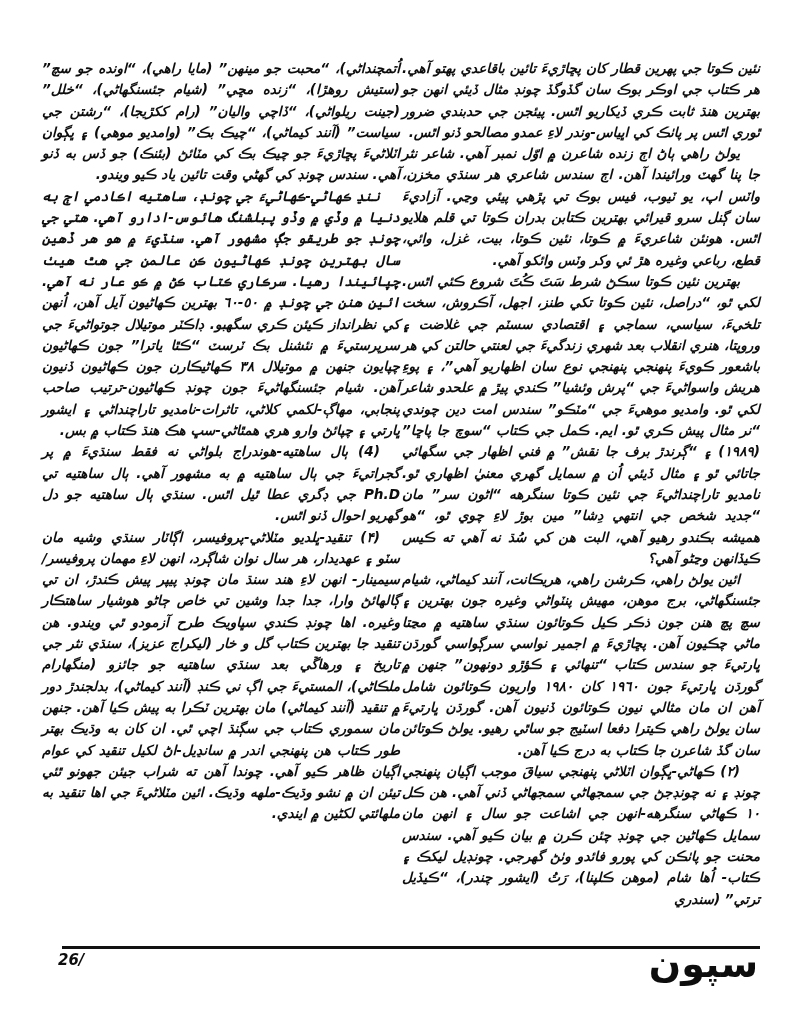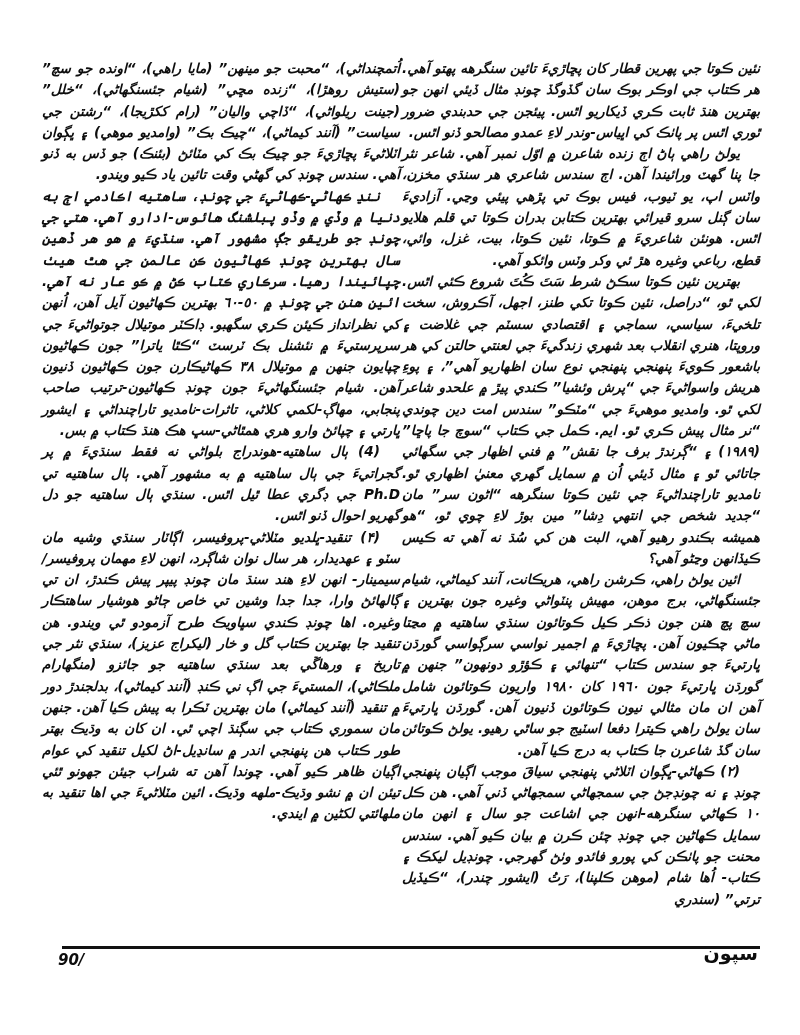--- a/index.html
+++ b/index.html
@@ -39,43 +39,43 @@
     left:58px;top:951px;
     font-size:15px;
     font-style:italic;
     font-weight:bold;
     direction:ltr;
   }
   .magazine-title{
     position:absolute;
     right:42px;top:942px;
     direction:rtl;
-    font-size:19px;
+    font-size:38px;
     font-weight:bold;
   }
 </style>
 </head>
 <body>
 
 <div class="page" lang="sd">
 
   <div class="col col-right">
-      <p class="para">نئين ڪوتا جي پهرين قطار کان پڇاڙيءَ تائين سنگرهه پهتو آهي. هر ڪتاب جي اوڪر بوڪ سان گڏوگڏ چونڊ مثال ڏيئي انهن جو بهترين هنڌ ثابت ڪري ڏيکاريو اٿس. پيئجن جي حدبندي ضرور ٿوري اٿس پر پاٺڪ کي اڀياس-وندر لاءِ عمدو مصالحو ڏنو اٿس.</p>
+      <p class="para">نئين ڪوتا جي پهرين قطار کان پڇاڙيءَ تائين باقاعدي پهتو آهي. هر ڪتاب جي اوڪر بوڪ سان گڏوگڏ چونڊ مثال ڏيئي انهن جو بهترين هنڌ ثابت ڪري ڏيکاريو اٿس. پيئجن جي حدبندي ضرور ٿوري اٿس پر پاٺڪ کي اڀياس-وندر لاءِ عمدو مصالحو ڏنو اٿس.</p>
       <p class="para indent">يولڻ راهي ٻاڻ اڄ زنده شاعرن ۾ اوّل نمبر آهي. شاعر نثر جا پنا گهٽ ورائيندا آهن. اڄ سندس شاعري هر سنڌي مخزن، واٽس اپ، يو ٽيوب، فيس بوڪ تي پڙهي پيئي وڃي. آزاديءَ سان ڳنل سرو قيرائي بهترين ڪتابن بدران ڪوتا تي قلم هلايو اٿس. هونئن شاعريءَ ۾ ڪوتا، نئين ڪوتا، بيت، غزل، وائي، قطع، رباعي وغيره هڙ ئي وکر وٽس وائکو آهي.</p>
       <p class="para indent">بهترين نئين ڪوتا سڪڻ شرط سَتَ ڪُتَ شروع ڪئي اٿس. لکي ٿو، “دراصل، نئين ڪوتا تکي طنز، اجهل، آڪروش، سخت تلخيءَ، سياسي، سماجي ۽ اقتصادي سسٽم جي غلاضت ۽ وروپتا، هنري انقلاب بعد شهري زندگيءَ جي لعنتي حالتن کي هر باشعور ڪويءَ پنهنجي پنهنجي نوع سان اظهاريو آهي”، ۽ پوءِ هريش واسواڻيءَ جي “پرش وئشيا” ڪندي پيڙ ۾ علحدو شاعر لکي ٿو. وامديو موهيءَ جي “مٽڪو” سندس امت دين چوندي “نر مثال پيش ڪري ٿو. ايم. ڪمل جي ڪتاب “سوچ جا پاڇا” (١٩٨٩) ۽ “ڳرندڙ برف جا نقش” ۾ فني اظهار جي سگهائي جاتائي ٿو ۽ مثال ڏيئي اُن ۾ سمايل گهري معنيٰ اظهاري ٿو. نامديو تاراچنداڻيءَ جي نئين ڪوتا سنگرهه “اڻون سر” مان “جديد شخص جي انتهي دِشا” مين بوڙ لاءِ چوي ٿو، “هو هميشه بڪندو رهيو آهي، البت هن کي سُڌ نه آهي ته ڪيس ڪيڏانهن وڃڻو آهي؟</p>
       <p class="para indent">ائين يولڻ راهي، ڪرشن راهي، هريڪانت، آنند کيماڻي، شيام جئسنگهاڻي، برج موهن، مهيش پنٽواڻي وغيره جون بهترين ۽ سچ پچ هنن جون ذڪر ڪيل ڪوتائون سنڌي ساهتيه ۾ مڃتا ماڻي چڪيون آهن. پڇاڙيءَ ۾ اجمير نواسي سرڳواسي گورڌن ڀارتيءَ جو سندس ڪتاب “تنهائي ۽ ڪؤڙو دونهون” جنهن ۾ گورڌن ڀارتيءَ جون ١٩٦٠ کان ١٩٨٠ واريون ڪوتائون شامل آهن ان مان مثالي نيون ڪوتائون ڏنيون آهن. گورڌن ڀارتيءَ سان يولڻ راهي ڪيترا دفعا اسٽيج جو ساٿي رهيو. يولڻ ڪوتائن سان گڏ شاعرن جا ڪتاب به درج ڪيا آهن.</p>
       <p class="para indent">(٢) ڪهاڻي-ڀڳوان اٽلاڻي پنهنجي سياقَ موجب اڳيان پنهنجي چونڊ ۽ نه چونڊجڻ جي سمجهاڻي سمجهاڻي ڏني آهي. هن ڪل ١٠ ڪهاڻي سنگرهه-انهن جي اشاعت جو سال ۽ انهن مان سمايل ڪهاڻين جي چونڊ چئن ڪرن ۾ بيان ڪيو آهي. سندس محنت جو پاٺڪن کي پورو فائدو وٺڻ گهرجي. چونڊيل ليکڪ ۽ ڪتاب- اُها شام (موهن ڪلپنا)، رَتُ (ايشور چندر)، “ڪيڏيل ترتي” (سندري</p>
     </div>
 
   <div class="col col-left">
       <p class="para">اُتمچنداڻي)، “محبت جو مينهن” (مايا راهي)، “اونده جو سچ” (ستيش روهڙا)، “زنده مڇي” (شيام جئسنگهاڻي)، “خلل” (جينت ريلواڻي)، “ڏاچي واليان” (رام ککڙيجا)، “رشتن جي سياست” (آنند کيماڻي)، “چيڪ بڪ” (وامديو موهي) ۽ ڀڳوان اٽلاڻيءَ پڇاڙيءَ جو چيڪ بڪ کي مٽائڻ (بئنڪ) جو ڏس به ڏنو آهي. سندس چونڊ کي گهڻي وقت تائين ياد ڪيو ويندو.</p>
       <p class="para indent">ننڍ ڪهاڻي-ڪهاڻيءَ جي چونڊ، ساهتيه اڪادمي اڄ به دنيا ۾ وڏي ۾ وڏو پبلشنگ هائوس-ادارو آهي. هتي جي چونڊ جو طريقو جڳ مشهور آهي. سنڌيءَ ۾ هو هر ڏهين سال بهترين چونڊ ڪهاڻيون ڪن عالمن جي هٿ هيٺ چپائيندا رهيا. سرڪاري ڪتاب ڪڻ ۾ ڪو عار نه آهي. ائين هنن جي چونڊ ۾ ٥٠-٦٠ بهترين ڪهاڻيون آيل آهن، اُنهن کي نظرانداز ڪيئن ڪري سگهبو. ڊاڪٽر موتيلال جوتواڻيءَ جي سرپرستيءَ ۾ نئشنل بڪ ٽرسٽ “ڪٿا ياترا” جون ڪهاڻيون چپايون جنهن ۾ موتيلال ٣٨ ڪهاڻيڪارن جون ڪهاڻيون ڏنيون آهن. شيام جئسنگهاڻيءَ جون چونڊ ڪهاڻيون-ترتيب صاحب پنجابي، مهاڳ-لکمي کلاڻي، تاثرات-نامديو تاراچنداڻي ۽ ايشور ڀارتي ۽ چپائڻ وارو هري همٿاڻي-سڀ هڪ هنڌ ڪتاب ۾ بس.</p>
       <p class="para indent">(4) ٻال ساهتيه-هوندراج بلواڻي نه فقط سنڌيءَ ۾ پر گجراتيءَ جي ٻال ساهتيه ۾ به مشهور آهي. ٻال ساهتيه تي Ph.D جي ڊگري عطا ٿيل اٿس. سنڌي ٻال ساهتيه جو دل گهريو احوال ڏنو اٿس.</p>
       <p class="para indent">(۴) تنقيد-ڀلديو مٽلاڻي-پروفيسر، اڳاٽار سنڌي وشيه مان سٽو ۽ عهديدار، هر سال نوان شاڳرد، انهن لاءِ مهمان پروفيسر/سيمينار- انهن لاءِ هند سنڌ مان چونڊ پيپر پيش ڪندڙ، ان تي ڳالهائڻ وارا، جدا جدا وشين تي خاص ڄاڻو هوشيار ساهتڪار وغيره. اها چونڊ ڪندي سڀاويڪ طرح آزمودو ٿي ويندو. هن تنقيد جا بهترين ڪتاب گل و خار (ليکراج عزيز)، سنڌي نثر جي تاريخ ۽ ورهاڱي بعد سنڌي ساهتيه جو جائزو (منگهارام ملڪاڻي)، المستيءَ جي اڳ ني ڪنڊ (آنند کيماڻي)، بدلجندڙ دور ۾ تنقيد (آنند کيماڻي) مان بهترين ٽڪرا به پيش ڪيا آهن. جنهن مان سموري ڪتاب جي سڳنڌ اچي ٿي. ان کان به وڌيڪ بهتر طور ڪتاب هن پنهنجي اندر ۾ سانڍيل-اڻ لکيل تنقيد کي عوام اڳيان ظاهر ڪيو آهي. چوندا آهن ته شراب جيئن جهونو ٿئي تيئن ان ۾ نشو وڌيڪ-ملهه وڌيڪ. ائين مٽلاڻيءَ جي اها تنقيد به ملهائتي لکڻين ۾ ايندي.</p>
     </div>
 
   <div class="footer-rule"></div>
 
-  <div class="page-number">90/</div>
+  <div class="page-number">26/</div>
 
   <div class="magazine-title">سپون</div>
 
 </div>
 
 </body></html>

